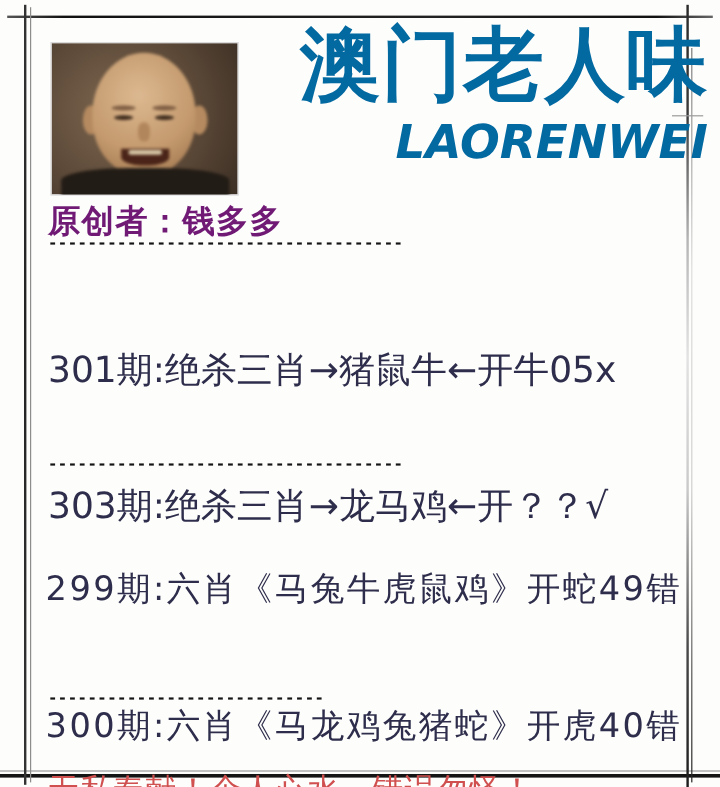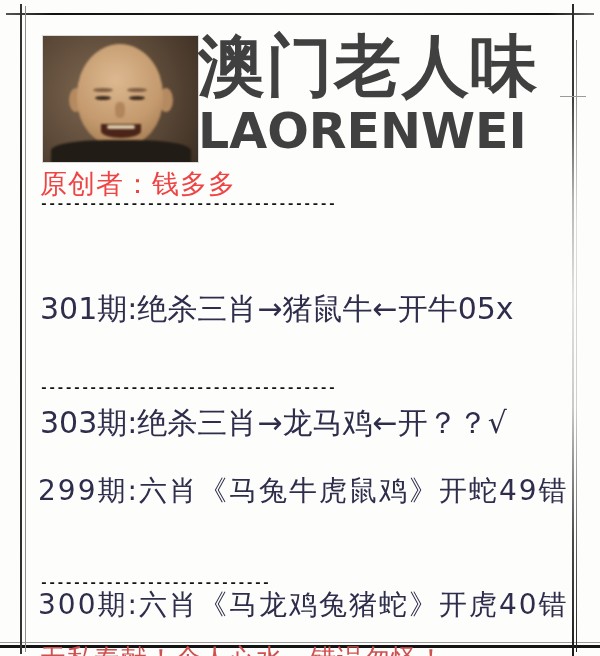--- a/index.html
+++ b/index.html
@@ -37,26 +37,26 @@
   .photo-brow-r{position:absolute;left:84px;top:52px;width:20px;height:4px;background:#7e5d42;border-radius:50%;}
   .photo-eye-l{position:absolute;left:52px;top:60px;width:16px;height:4px;background:#3c2a1c;border-radius:50%;}
   .photo-eye-r{position:absolute;left:86px;top:60px;width:16px;height:4px;background:#3c2a1c;border-radius:50%;}
   .photo-nose{position:absolute;left:72px;top:66px;width:10px;height:16px;background:#b2först;background:#b2865c;border-radius:40%;}
   .photo-mouth{position:absolute;left:58px;top:88px;width:40px;height:14px;background:#4a2418;border-radius:0 0 50% 50%;}
   .photo-teeth{position:absolute;left:64px;top:89px;width:28px;height:4px;background:#d9c9a8;border-radius:2px;}
   .photo-chin{position:absolute;left:60px;top:104px;width:36px;height:10px;background:#c49a6e;border-radius:50%;}
   .photo-body{position:absolute;left:8px;top:104px;width:140px;height:26px;background:#221c16;border-radius:40% 40% 0 0;}
 
   
-  .title-block{position:absolute;left:198px;top:28px;width:392px;text-align:left;color:#404040;}
+  .title-block{position:absolute;left:198px;top:16px;width:392px;text-align:right;color:#0369a1;}
   .title-cn{font-size:67px;font-weight:800;line-height:76px;letter-spacing:1px;white-space:nowrap;}
-  .title-en{font-size:49px;font-weight:800;line-height:56px;letter-spacing:0px;white-space:nowrap;}
+  .title-en{font-size:39px;font-weight:800;line-height:56px;letter-spacing:0px;white-space:nowrap;font-style:italic;}
 
-  .author{position:absolute;left:40px;top:166px;font-size:27px;font-weight:400;
-    color:#ef4444;letter-spacing:1px;white-space:nowrap;}
+  .author{position:absolute;left:40px;top:166px;font-size:27px;font-weight:700;
+    color:#701a75;letter-spacing:1px;white-space:nowrap;}
 
   
   .divider{position:absolute;left:40px;font-family:"DejaVu Sans Mono","Liberation Mono",monospace;
     font-weight:bold;font-size:13px;line-height:14px;color:#141414;letter-spacing:0.4px;white-space:nowrap;}
   .divider1{top:197px;}
   .divider2{top:381px;}
   .divider3{top:576px;}
 
   
   .rows{position:absolute;color:#2e2e4c;white-space:pre;}

